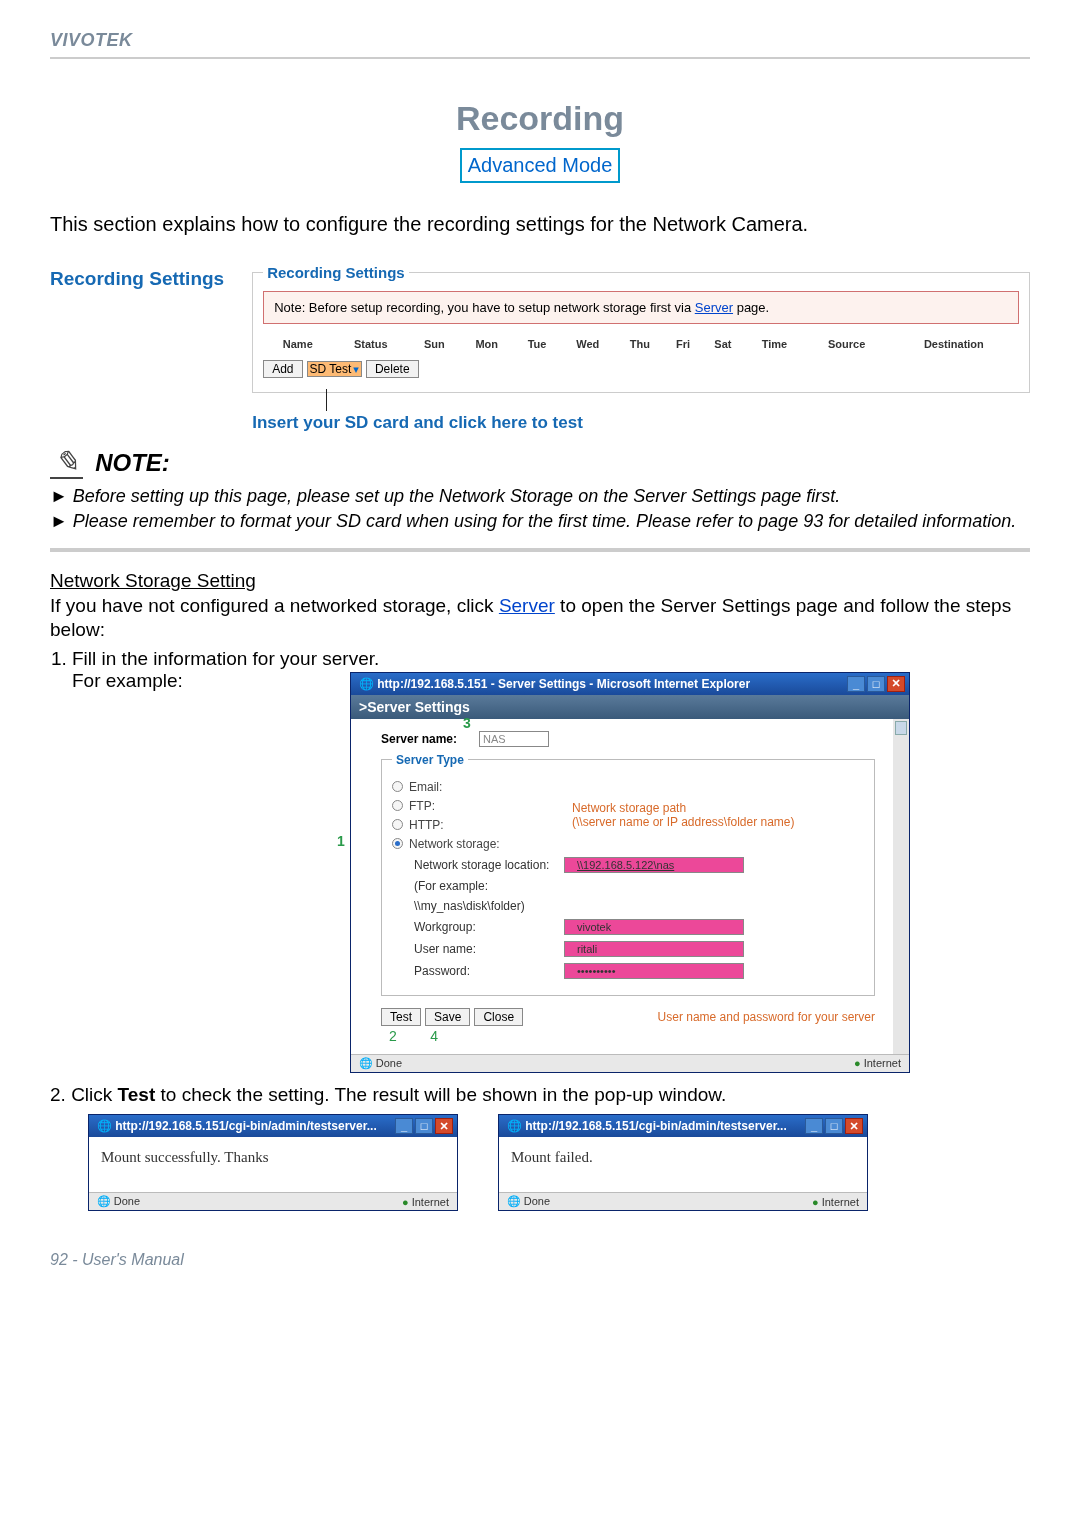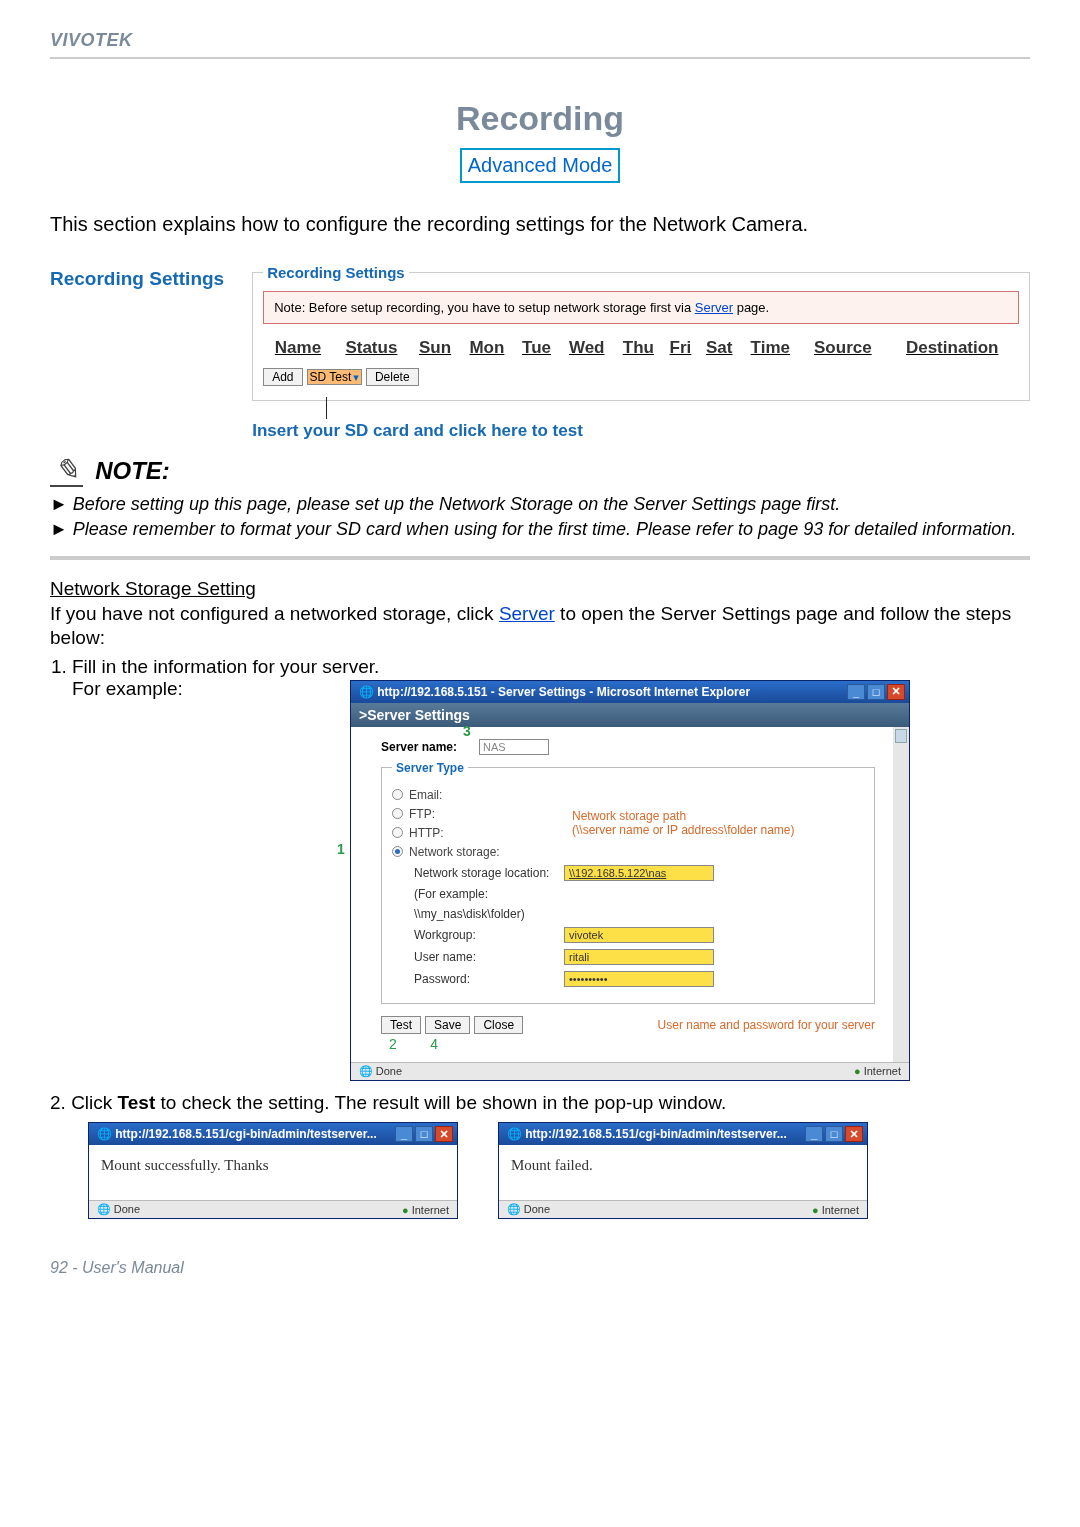--- a/index.html
+++ b/index.html
@@ -72,22 +72,21 @@
     border: 1px solid #d07070;
     background: #fdf2ee;
     padding: 8px 10px;
     font-size: 13px;
     margin-bottom: 10px;
   }
   .server-link { color: #0044cc; text-decoration: underline; cursor: pointer; }
   table.rec-table {
     width: 100%;
     border-collapse: collapse;
-    font-size: 17px;
-    text-decoration: underline;
+    font-size: 11px;
   }
   table.rec-table th {
     text-align: center;
     font-weight: bold;
     padding: 4px 2px;
     color: #333;
   }
   .btn-row {
     margin-top: 6px;
     display: flex;
@@ -295,25 +294,25 @@
   }
   .ns-row {
     display: flex;
     gap: 10px;
     margin: 6px 0;
     align-items: center;
   }
   .ns-row .lbl { width: 140px; color: #333; }
   .ns-row .val {
     border: 1px solid #888;
-    padding: 1px 4px;
-    width: 150px;
+    padding: 1px 12px;
+    width: 180px;
     font-size: 11px;
     color: #333;
-    background: #fde047;
+    background: #ec4899;
   }
   .underlined { text-decoration: underline; }
   .btns-bottom {
     display: flex; gap: 4px; margin-top: 12px; align-items: center;
   }
   .orange-annot {
     color: #d86a2a;
     font-size: 12px;
     margin-left: auto;
   }

